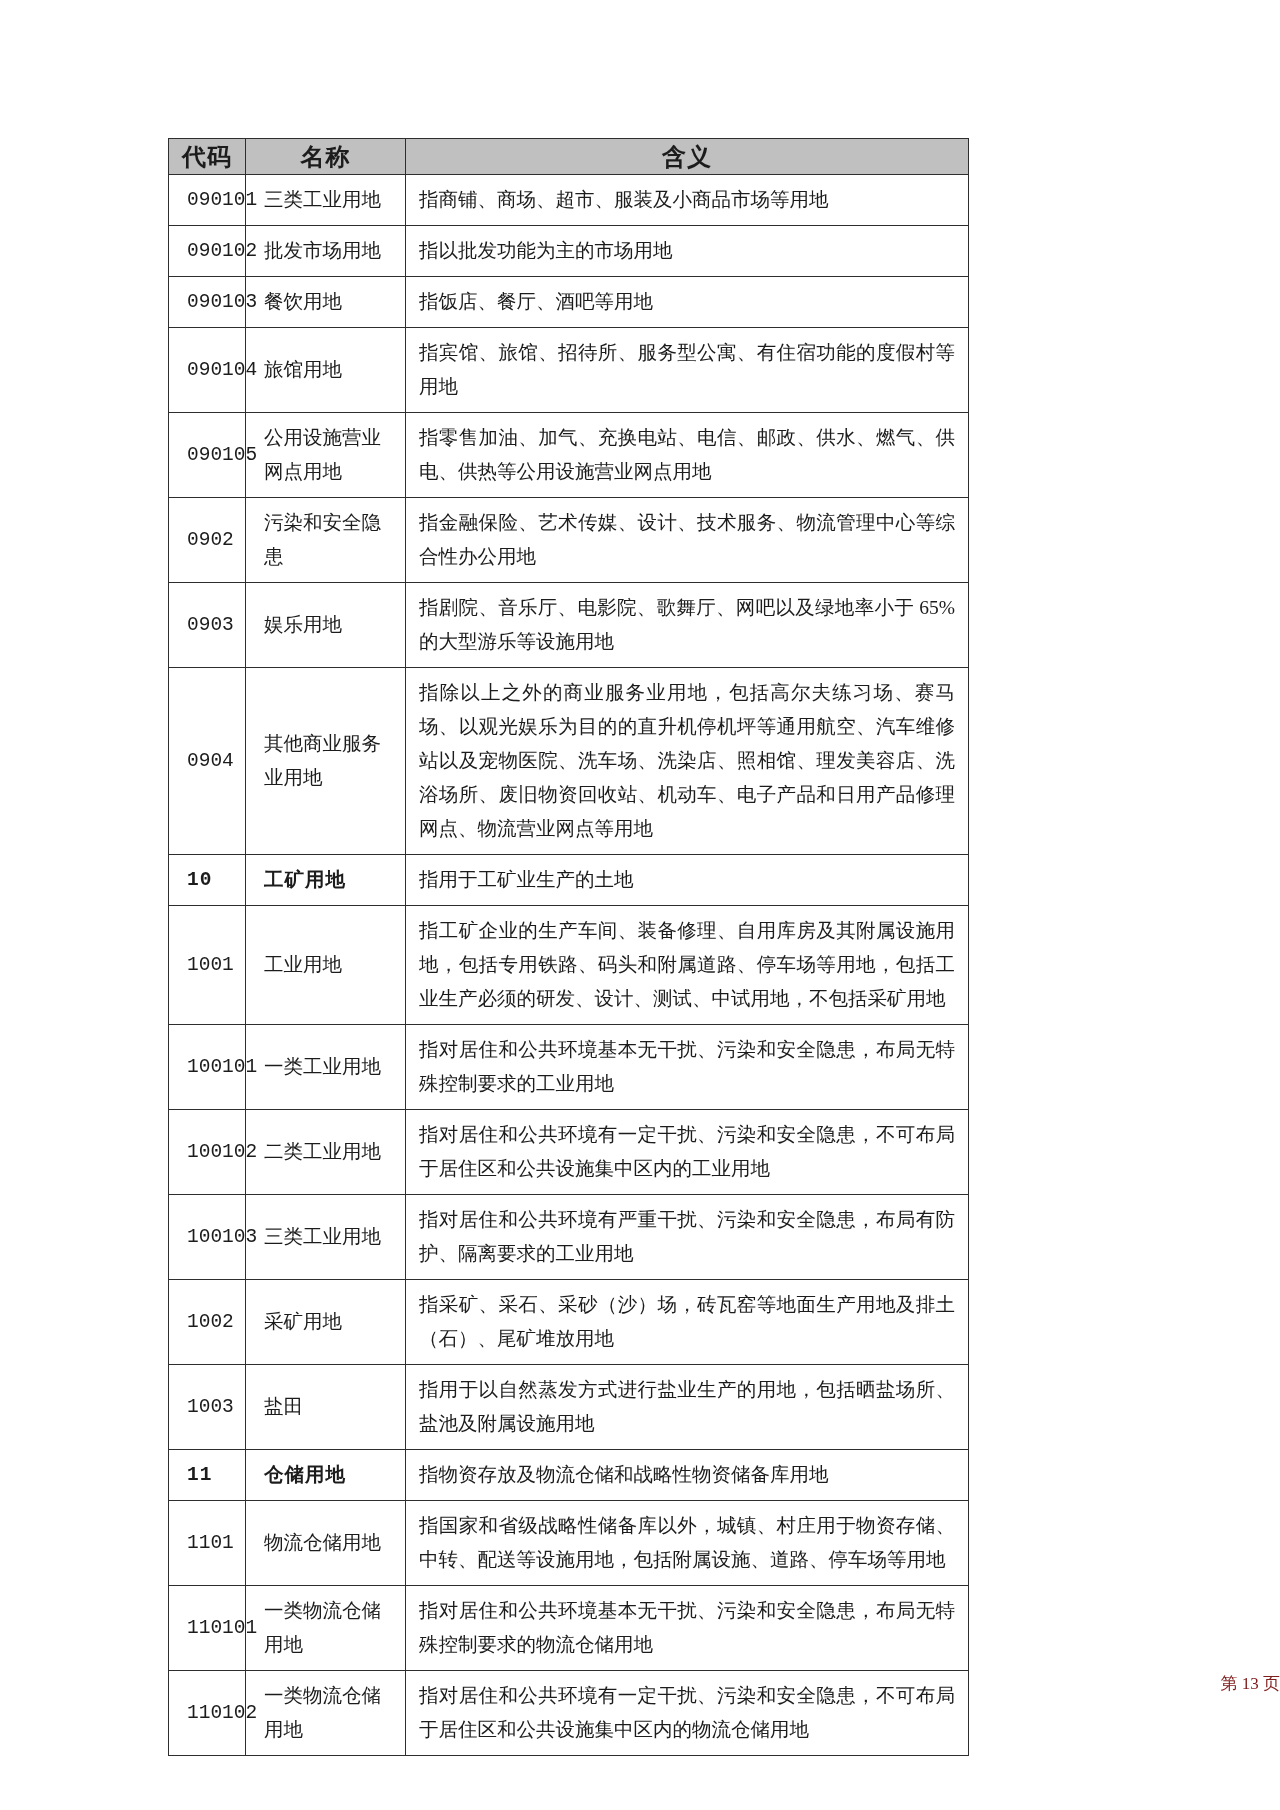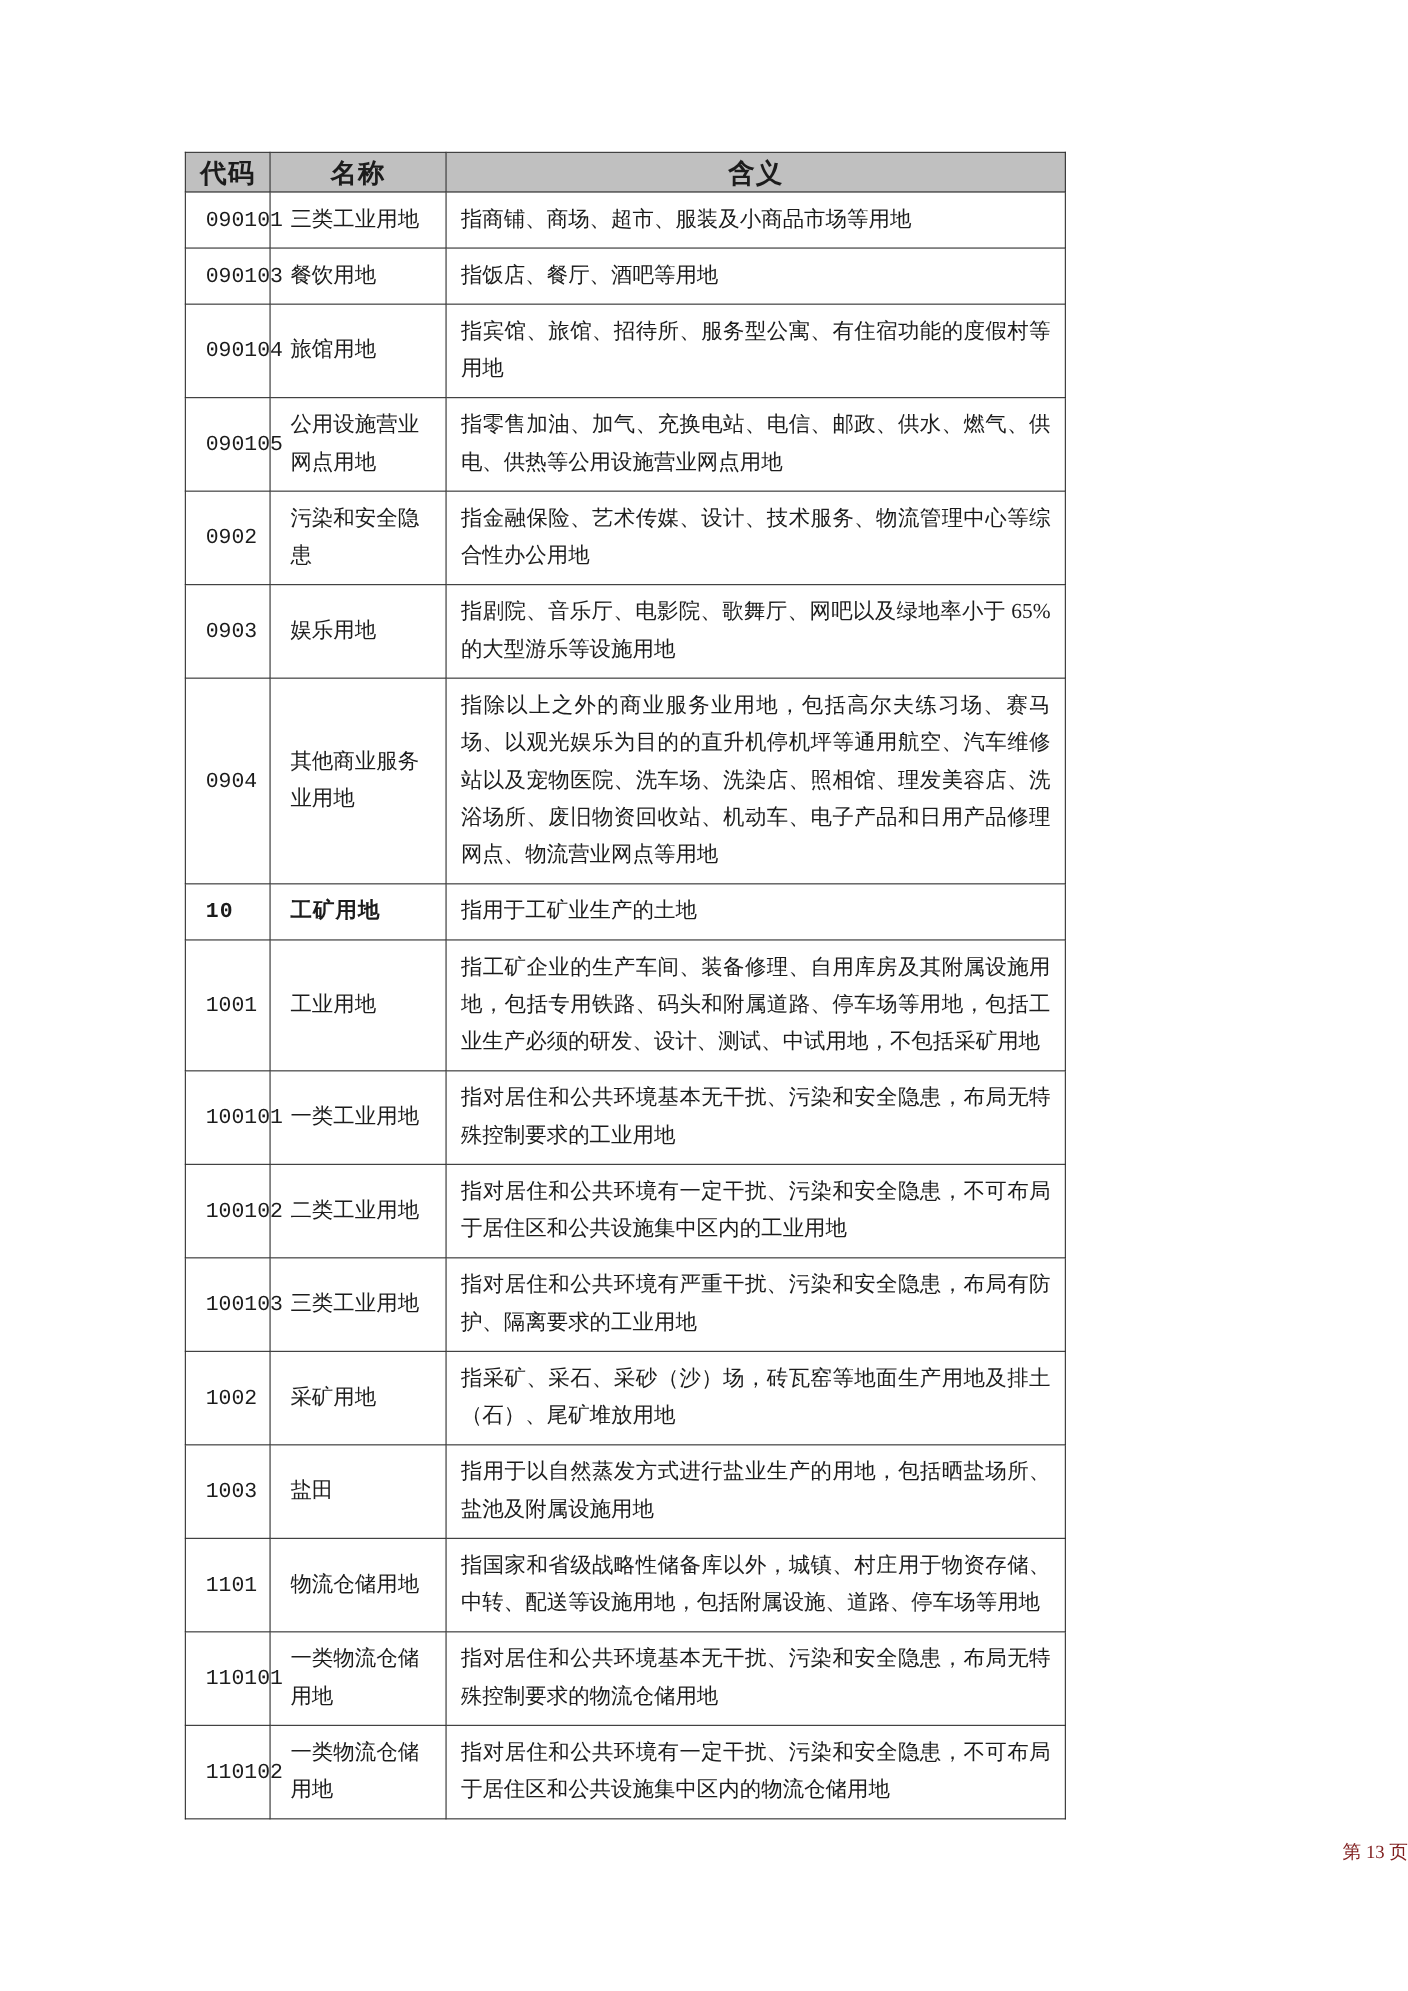--- a/index.html
+++ b/index.html
@@ -82,20 +82,25 @@
         <th>含义</th>
       </tr>
     </thead>
     <tbody id="table-body">
         <tr>
     <td class="cell-code">090101</td>
     <td class="cell-name">三类工业用地</td>
     <td class="cell-meaning">指商铺、商场、超市、服装及小商品市场等用地</td>
   </tr>
         <tr>
+    <td class="cell-code">090102</td>
+    <td class="cell-name">批发市场用地</td>
+    <td class="cell-meaning">指以批发功能为主的市场用地</td>
+  </tr>
+        <tr>
     <td class="cell-code">090103</td>
     <td class="cell-name">餐饮用地</td>
     <td class="cell-meaning">指饭店、餐厅、酒吧等用地</td>
   </tr>
         <tr>
     <td class="cell-code">090104</td>
     <td class="cell-name">旅馆用地</td>
     <td class="cell-meaning">指宾馆、旅馆、招待所、服务型公寓、有住宿功能的度假村等用地</td>
   </tr>
         <tr>
@@ -146,20 +151,25 @@
         <tr>
     <td class="cell-code">1002</td>
     <td class="cell-name">采矿用地</td>
     <td class="cell-meaning">指采矿、采石、采砂（沙）场，砖瓦窑等地面生产用地及排土（石）、尾矿堆放用地</td>
   </tr>
         <tr>
     <td class="cell-code">1003</td>
     <td class="cell-name">盐田</td>
     <td class="cell-meaning">指用于以自然蒸发方式进行盐业生产的用地，包括晒盐场所、盐池及附属设施用地</td>
   </tr>
+        <tr class="section-row">
+    <td class="cell-code">11</td>
+    <td class="cell-name">仓储用地</td>
+    <td class="cell-meaning">指物资存放及物流仓储和战略性物资储备库用地</td>
+  </tr>
         <tr>
     <td class="cell-code">1101</td>
     <td class="cell-name">物流仓储用地</td>
     <td class="cell-meaning">指国家和省级战略性储备库以外，城镇、村庄用于物资存储、中转、配送等设施用地，包括附属设施、道路、停车场等用地</td>
   </tr>
         <tr>
     <td class="cell-code">110101</td>
     <td class="cell-name">一类物流仓储用地</td>
     <td class="cell-meaning">指对居住和公共环境基本无干扰、污染和安全隐患，布局无特殊控制要求的物流仓储用地</td>
   </tr>

